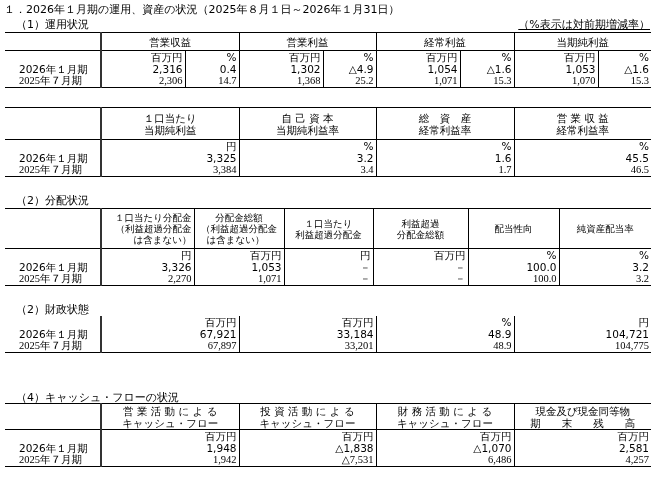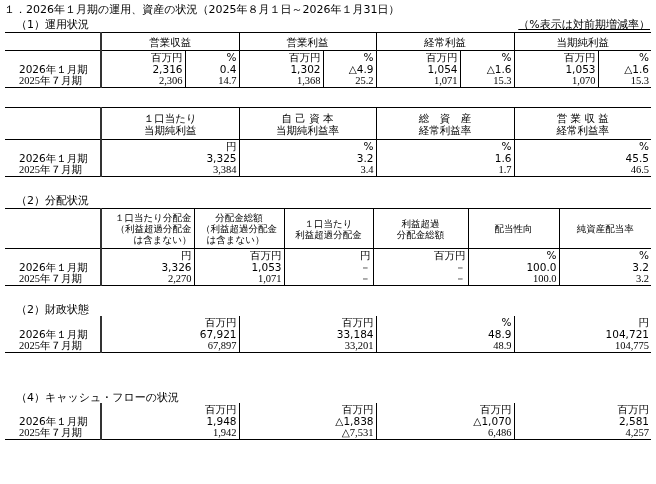--- a/index.html
+++ b/index.html
@@ -234,20 +234,39 @@
 <div class="abs" style="left:16px;top:390px;font-size:11px;">（4）キャッシュ・フローの状況</div>
 <table style="top:403px;">
   <colgroup>
     <col style="width:96px">
       <col style="width:138px">
       <col style="width:137px">
       <col style="width:138px">
       <col style="width:137px">
   </colgroup>
   <tbody>
+      <tr class="hdr" style="height:26px;">
+    <td></td>
+    <td class="thick-l">
+          <div>営 業 活 動 に よ る</div>
+          <div>キャッシュ・フロー</div>
+        </td>
+    <td class="bl">
+          <div>投 資 活 動 に よ る</div>
+          <div>キャッシュ・フロー</div>
+        </td>
+    <td class="bl">
+          <div>財 務 活 動 に よ る</div>
+          <div>キャッシュ・フロー</div>
+        </td>
+    <td class="bl">
+          <div>現金及び現金同等物</div>
+          <div>期　　末　　残　　高</div>
+        </td>
+  </tr>
   <tr style="height:12px;">
     <td></td>
     <td class="num thick-l">百万円</td>
     <td class="num bl">百万円</td>
     <td class="num bl">百万円</td>
     <td class="num bl">百万円</td>
   </tr>
   <tr style="height:12px;">
     <td class="lbl">2026年１月期</td>
     <td class="num thick-l">1,948</td>

